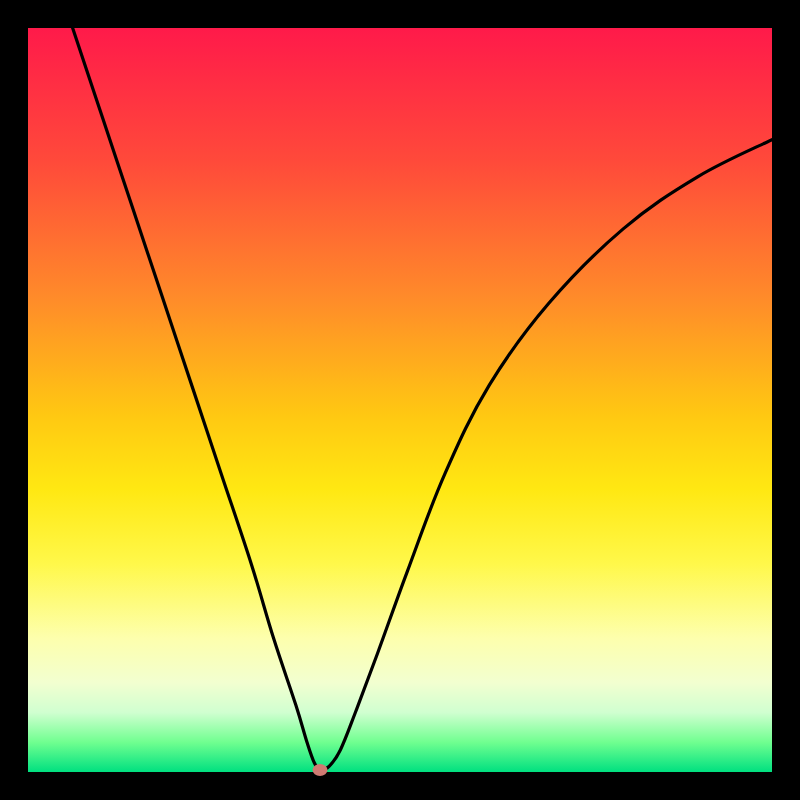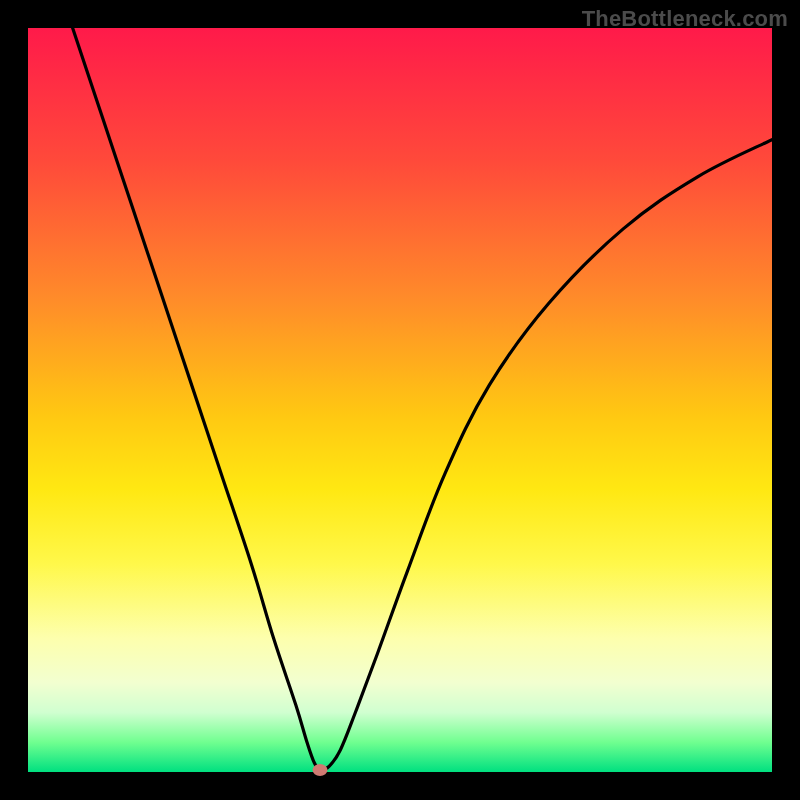--- a/index.html
+++ b/index.html
@@ -57,14 +57,13 @@
 </head>
 <body>
 
 <div class="frame">
   <div class="plot-area">
     <svg class="curve" viewBox="0 0 744 744" preserveAspectRatio="none">
       <path id="curve-path" fill="none" stroke="#000" stroke-width="3.2" stroke-linecap="round" stroke-linejoin="round" d="M 44.64 0 C 49.9968 16.070399999999996, 63.686400000000006 57.13919999999998, 74.4 89.27999999999997 C 85.1136 121.42079999999996, 93.44640000000001 146.41919999999993, 104.16000000000001 178.55999999999995 C 114.87360000000001 210.70079999999996, 123.20639999999999 235.69919999999996, 133.92 267.84 C 144.6336 299.9808, 152.9664 324.9792, 163.68 357.12 C 174.39360000000002 389.2608, 182.7264 414.25919999999996, 193.44 446.4 C 204.15359999999998 478.5408, 213.82559999999998 506.21759999999995, 223.2 535.68 C 232.5744 565.1424, 237.4848 584.6352, 245.52 610.08 C 253.5552 635.5248, 261.81359999999995 658.2912, 267.84 677.04 C 273.8664 695.7887999999999, 275.652 703.79424, 279 714.24 C 282.348 724.6857600000001, 284.02944 730.11696, 286.44 735.072 C 288.85056 740.02704, 289.7136 741.2323200000001, 292.392 741.768 C 295.0704 742.30368, 297.70416 741.66384, 301.32 738.048 C 304.93584 734.43216, 307.79279999999994 731.32224, 312.47999999999996 721.68 C 317.1672 712.0377599999999, 320.664 701.8896, 327.36 684.48 C 334.05600000000004 667.0704000000001, 340.3056 650.4048, 349.68 624.96 C 359.0544 599.5152, 367.3872 575.2608, 379.44 543.12 C 391.4928 510.9792, 401.90880000000004 479.88, 416.64000000000004 446.4 C 431.37120000000004 412.91999999999996, 442.5312 387.9216, 461.28 357.12 C 480.02879999999993 326.3184, 496.6943999999999 303.40319999999997, 520.8 275.28 C 544.9055999999999 247.15679999999998, 568.416 223.6464, 595.2 200.88 C 621.984 178.1136, 642.816 164.87039999999996, 669.6 148.79999999999995 C 696.384 132.72959999999995, 730.608 118.296, 744 111.60000000000002"></path>
     </svg>
     <div id="min-marker" class="marker" style="left: 292.392px; top: 741.768px; background: rgb(207, 122, 114);"></div>
   </div>
-  <div class="watermark">TheBottleneck.com</div>
 </div>
 
 </body></html>

